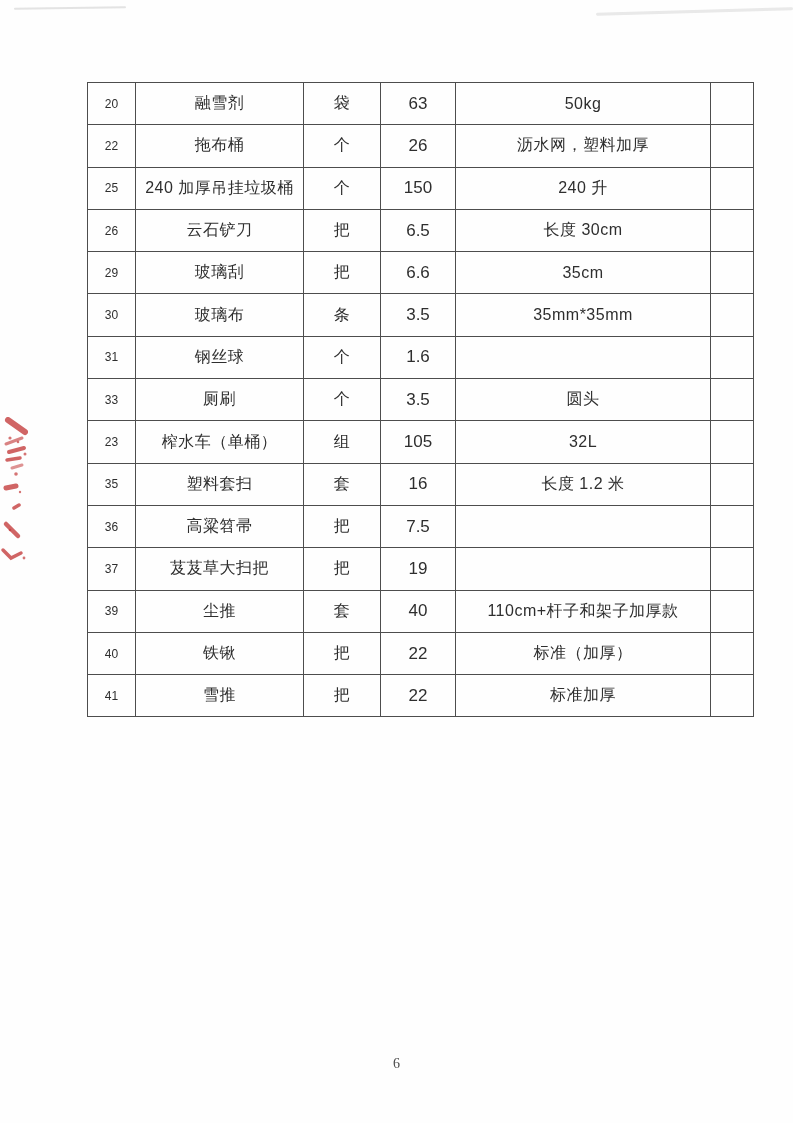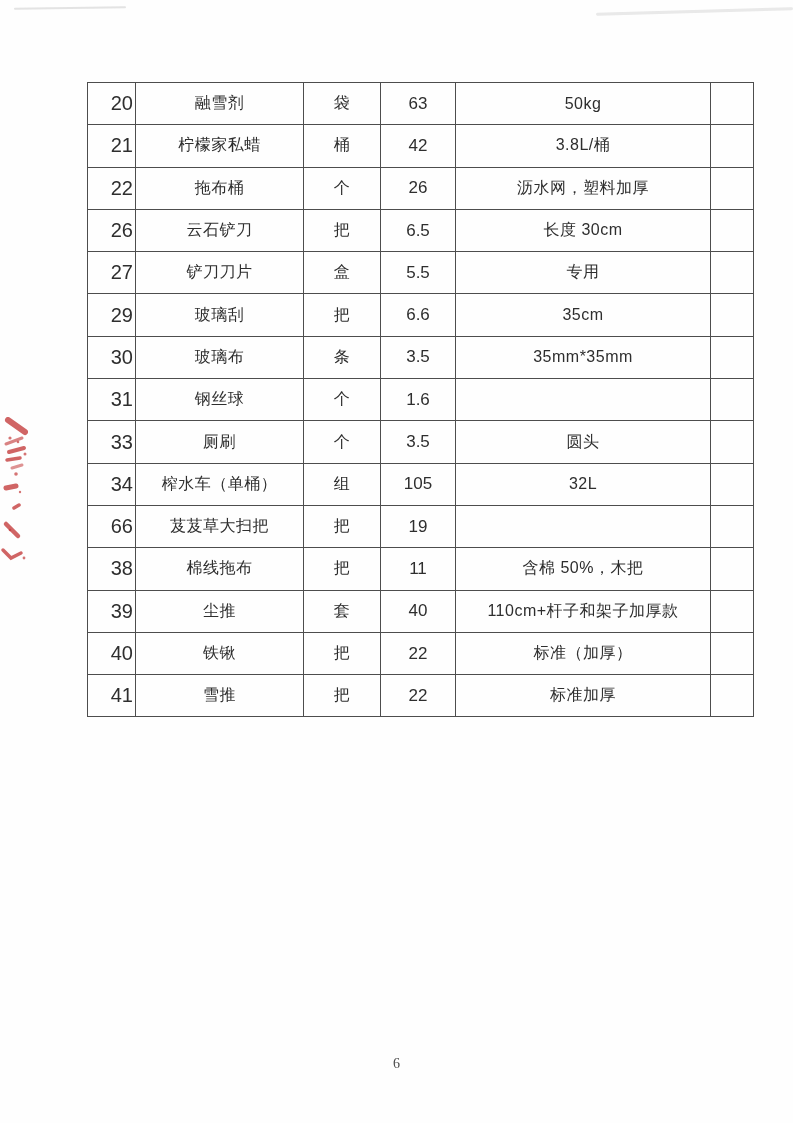--- a/index.html
+++ b/index.html
@@ -49,21 +49,21 @@
     height: 42.3px;
     text-align: center;
     vertical-align: middle;
     color: #2e2e2e;
     font-size: 16px;
     letter-spacing: 0.5px;
     padding: 0 2px;
     overflow: hidden;
     white-space: nowrap;
   }
-  table.supply td.c-no  { font-size: 20px; letter-spacing: 0; text-align: right; }
+  table.supply td.c-no  { font-size: 12px; letter-spacing: 0; }
   table.supply td.c-qty { font-size: 17px; letter-spacing: 0; }
 
   .page-number {
     position: absolute;
     left: 0;
     top: 1056px;
     width: 100%;
     text-align: center;
     font-family: "Liberation Serif", serif;
     font-size: 14px;
@@ -113,49 +113,41 @@
     <tbody>
       <tr>
         <td class="c-no">20</td>
         <td class="c-name">融雪剂</td>
         <td class="c-unit">袋</td>
         <td class="c-qty">63</td>
         <td class="c-spec">50kg</td>
         <td class="c-extra"></td>
       </tr>
       <tr>
-        <td class="c-no">21</td>
-        <td class="c-name">柠檬家私蜡</td>
-        <td class="c-unit">桶</td>
-        <td class="c-qty">42</td>
-        <td class="c-spec">3.8L/桶</td>
-        <td class="c-extra"></td>
-      </tr>
-      <tr>
         <td class="c-no">22</td>
         <td class="c-name">拖布桶</td>
         <td class="c-unit">个</td>
         <td class="c-qty">26</td>
         <td class="c-spec">沥水网，塑料加厚</td>
         <td class="c-extra"></td>
       </tr>
       <tr>
+        <td class="c-no">25</td>
+        <td class="c-name">240 加厚吊挂垃圾桶</td>
+        <td class="c-unit">个</td>
+        <td class="c-qty">150</td>
+        <td class="c-spec">240 升</td>
+        <td class="c-extra"></td>
+      </tr>
+      <tr>
         <td class="c-no">26</td>
         <td class="c-name">云石铲刀</td>
         <td class="c-unit">把</td>
         <td class="c-qty">6.5</td>
         <td class="c-spec">长度 30cm</td>
-        <td class="c-extra"></td>
-      </tr>
-      <tr>
-        <td class="c-no">27</td>
-        <td class="c-name">铲刀刀片</td>
-        <td class="c-unit">盒</td>
-        <td class="c-qty">5.5</td>
-        <td class="c-spec">专用</td>
         <td class="c-extra"></td>
       </tr>
       <tr>
         <td class="c-no">29</td>
         <td class="c-name">玻璃刮</td>
         <td class="c-unit">把</td>
         <td class="c-qty">6.6</td>
         <td class="c-spec">35cm</td>
         <td class="c-extra"></td>
       </tr>
@@ -177,41 +169,49 @@
       </tr>
       <tr>
         <td class="c-no">33</td>
         <td class="c-name">厕刷</td>
         <td class="c-unit">个</td>
         <td class="c-qty">3.5</td>
         <td class="c-spec">圆头</td>
         <td class="c-extra"></td>
       </tr>
       <tr>
-        <td class="c-no">34</td>
+        <td class="c-no">23</td>
         <td class="c-name">榨水车（单桶）</td>
         <td class="c-unit">组</td>
         <td class="c-qty">105</td>
         <td class="c-spec">32L</td>
         <td class="c-extra"></td>
       </tr>
       <tr>
-        <td class="c-no">66</td>
+        <td class="c-no">35</td>
+        <td class="c-name">塑料套扫</td>
+        <td class="c-unit">套</td>
+        <td class="c-qty">16</td>
+        <td class="c-spec">长度 1.2 米</td>
+        <td class="c-extra"></td>
+      </tr>
+      <tr>
+        <td class="c-no">36</td>
+        <td class="c-name">高粱笤帚</td>
+        <td class="c-unit">把</td>
+        <td class="c-qty">7.5</td>
+        <td class="c-spec"></td>
+        <td class="c-extra"></td>
+      </tr>
+      <tr>
+        <td class="c-no">37</td>
         <td class="c-name">芨芨草大扫把</td>
         <td class="c-unit">把</td>
         <td class="c-qty">19</td>
         <td class="c-spec"></td>
-        <td class="c-extra"></td>
-      </tr>
-      <tr>
-        <td class="c-no">38</td>
-        <td class="c-name">棉线拖布</td>
-        <td class="c-unit">把</td>
-        <td class="c-qty">11</td>
-        <td class="c-spec">含棉 50%，木把</td>
         <td class="c-extra"></td>
       </tr>
       <tr>
         <td class="c-no">39</td>
         <td class="c-name">尘推</td>
         <td class="c-unit">套</td>
         <td class="c-qty">40</td>
         <td class="c-spec">110cm+杆子和架子加厚款</td>
         <td class="c-extra"></td>
       </tr>

